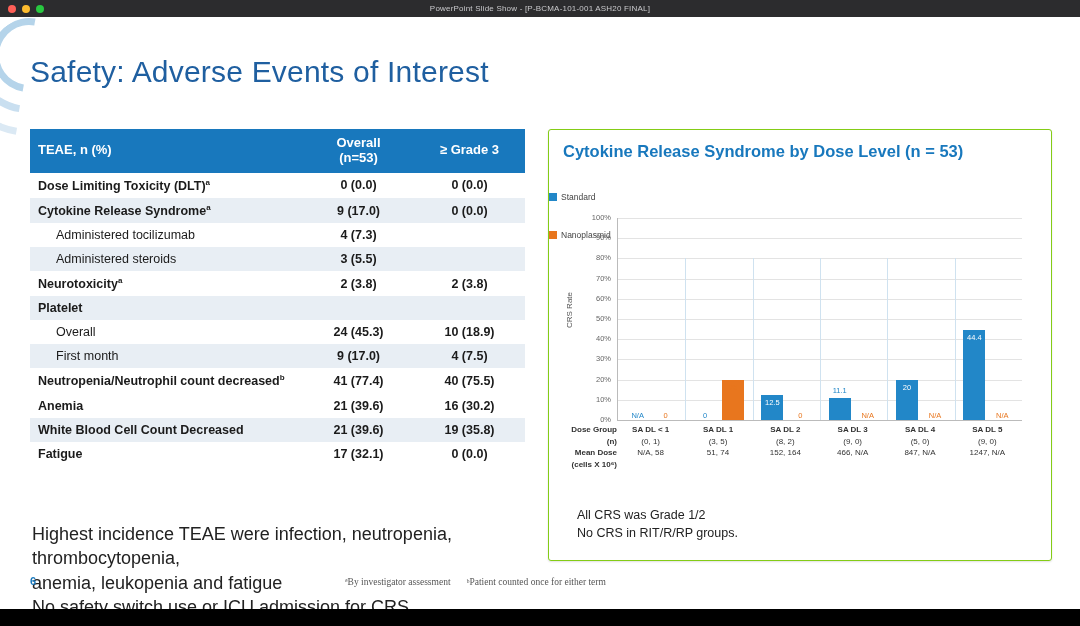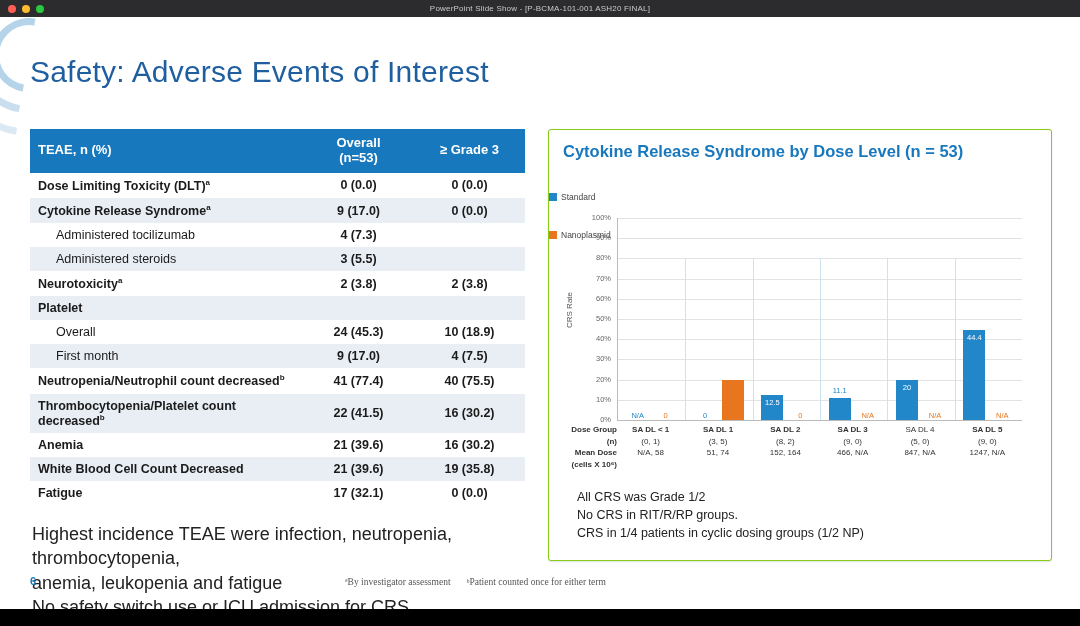--- a/index.html
+++ b/index.html
@@ -378,25 +378,20 @@
             </tr>
             <tr class="alt">
               <td class="indent">First month</td>
               <td class="num">9 (17.0)</td>
               <td class="num">4 (7.5)</td>
             </tr>
             <tr>
               <td>Neutropenia/Neutrophil count decreased<sup>b</sup></td>
               <td class="num">41 (77.4)</td>
               <td class="num">40 (75.5)</td>
-            </tr>
-            <tr class="alt">
-              <td>Thrombocytopenia/Platelet count decreased<sup>b</sup></td>
-              <td class="num">22 (41.5)</td>
-              <td class="num">16 (30.2)</td>
             </tr>
             <tr>
               <td>Anemia</td>
               <td class="num">21 (39.6)</td>
               <td class="num">16 (30.2)</td>
             </tr>
             <tr class="alt">
               <td>White Blood Cell Count Decreased</td>
               <td class="num">21 (39.6)</td>
               <td class="num">19 (35.8)</td>
@@ -529,36 +524,35 @@
               <div style="font-weight: bold;">SA DL 2</div>
               <div>(8, 2)</div>
               <div>152, 164</div>
             </div>
             <div class="xcol" style="left: 202px; width: 67.3333px;">
               <div style="font-weight: bold;">SA DL 3</div>
               <div>(9, 0)</div>
               <div>466, N/A</div>
             </div>
             <div class="xcol" style="left: 269.333px; width: 67.3333px;">
-              <div style="font-weight: normal;">SA DL 4</div>
+              <div style="font-weight: bold;">SA DL 4</div>
               <div>(5, 0)</div>
               <div>847, N/A</div>
             </div>
             <div class="xcol" style="left: 336.667px; width: 67.3333px;">
               <div style="font-weight: bold;">SA DL 5</div>
               <div>(9, 0)</div>
               <div>1247, N/A</div>
             </div>
           </div>
       </div>
 
       <div class="panel-notes">
         <div>All CRS was Grade 1/2</div>
         <div>No CRS in RIT/R/RP groups.</div>
-        <div>CRS in 1/4 patients in cyclic dosing groups (1/2 NP)</div>
       </div>
     </div>
 
     <div class="slide-number">6</div>
     <div class="footnotes">
       <span>ªBy investigator assessment</span><span>ᵇPatient counted once for either term</span>
     </div>
   </div>
 
   <div class="bottom-bar"></div>

